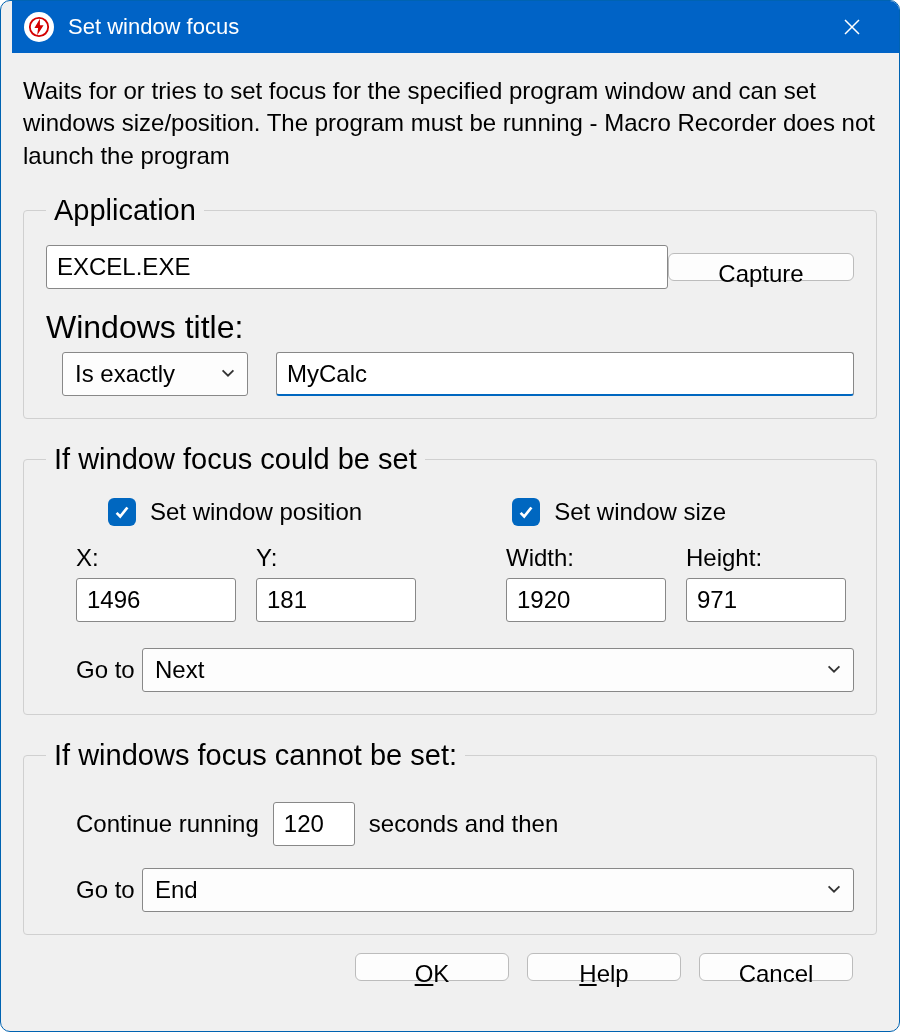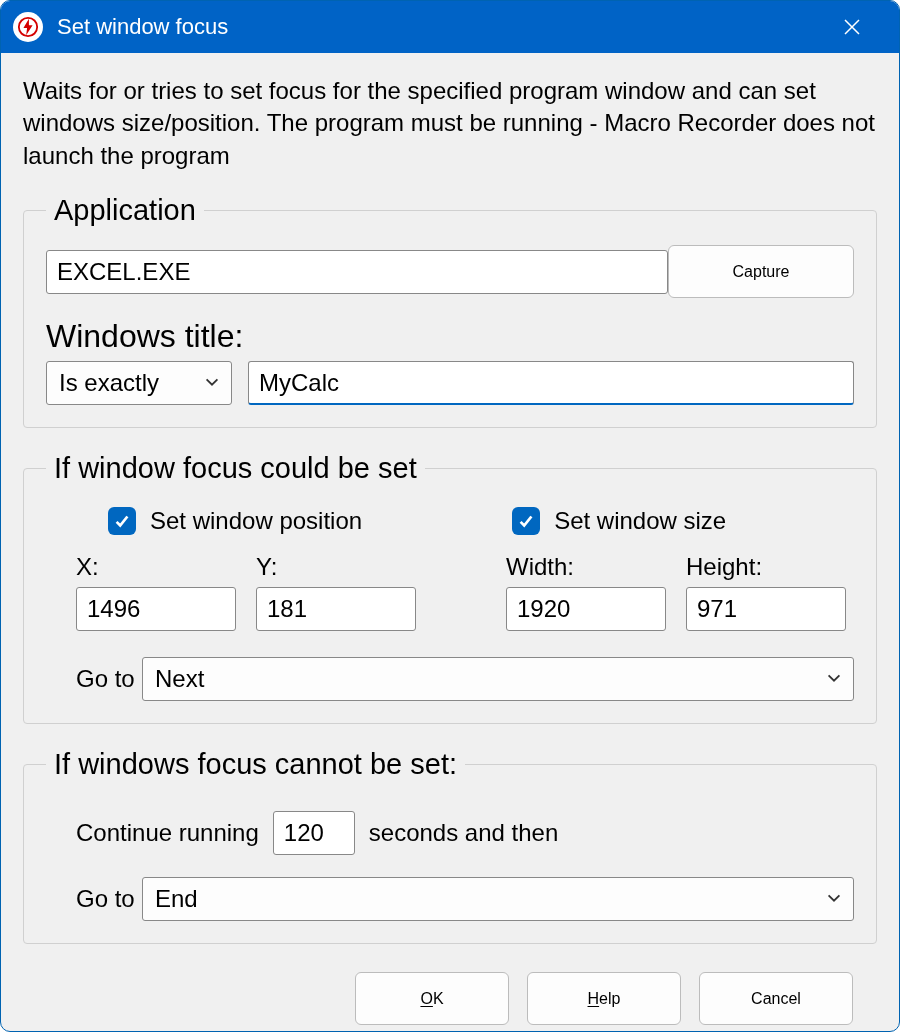--- a/index.html
+++ b/index.html
@@ -22,20 +22,21 @@
     background: #f0f0f0;
   }
   .titlebar {
     background: #0063c6;
     color: #fff;
     display: flex;
     align-items: center;
     height: 52px;
     padding: 0 17px 0 12px;
     font-size: 22px;
+    margin-left: 11px;
   }
   .titlebar .appicon {
     width: 30px; height:30px; border-radius:50%;
     background:#fff;
     display:flex; align-items:center; justify-content:center;
     margin-right:14px;
     position:relative;
   }
   .titlebar .appicon svg { width:22px; height:22px; }
   .titlebar .title { flex:1; }
@@ -80,26 +81,26 @@
     border-radius:3px;
     background:#fff;
     height:44px;
   }
 
   .app-row { display:flex; gap:0; align-items:center; margin-bottom:20px; }
   .app-row input { flex:1; }
 
   button.btn {
     font-family:inherit;
-    font-size:16px;
+    font-size:24px;
     background:#fdfdfd;
     border:1px solid #bcbcbc;
     border-radius:6px;
     padding:6px 24px;
-    height:53px;
+    height:28px;
     min-width:120px;
     color:#000;
     cursor:default;
   }
   button.btn.wide { min-width:186px; }
 
   .label { font-size:32px; margin-bottom:6px; display:block; }
 
   .select {
     position:relative;
@@ -111,21 +112,21 @@
     height:44px;
     padding:0 36px 0 12px;
     font-size:24px;
   }
   .select .chev {
     position:absolute; right:10px; top:50%; transform:translateY(-50%);
     pointer-events:none;
   }
   .select .chev svg { width:18px; height:18px; stroke:#333; stroke-width:2; fill:none; }
 
-  .title-row { display:flex; gap:16px; }
+  .title-row { display:flex; gap:28px;margin-left:16px; }
   .title-row .select { width:186px; }
   .title-row .title-input-wrap { flex:1; position:relative; }
   .title-row input { width:100%; border-bottom:2px solid #0067c0; }
 
   .chk-row { display:flex; gap:60px; margin:4px 0 18px 30px;padding-left:32px; }
   .chk {
     display:flex; align-items:center; gap:14px; font-size:24px;
   }
   .chk .box {
     width:28px; height:28px; border-radius:6px;
@@ -253,21 +254,21 @@
         <span class="label2">Go to</span>
         <div class="select">
           <span>Next</span>
           <span class="chev"><svg viewBox="0 0 20 20">
                 <path d="M4 7 L10 13 L16 7"></path>
               </svg></span>
         </div>
       </div>
     </fieldset>
 
-    <fieldset class="group" style="margin-bottom:28px">
+    <fieldset class="group" style="margin-bottom:18px">
       <legend>If windows focus cannot be set:</legend>
 
       <div class="wait-row">
         <span>Continue running</span>
         <input class="text" type="text" value="120" style="">
         <span>seconds and then</span>
       </div>
 
       <div class="goto-row">
         <span class="label2">Go to</span>

